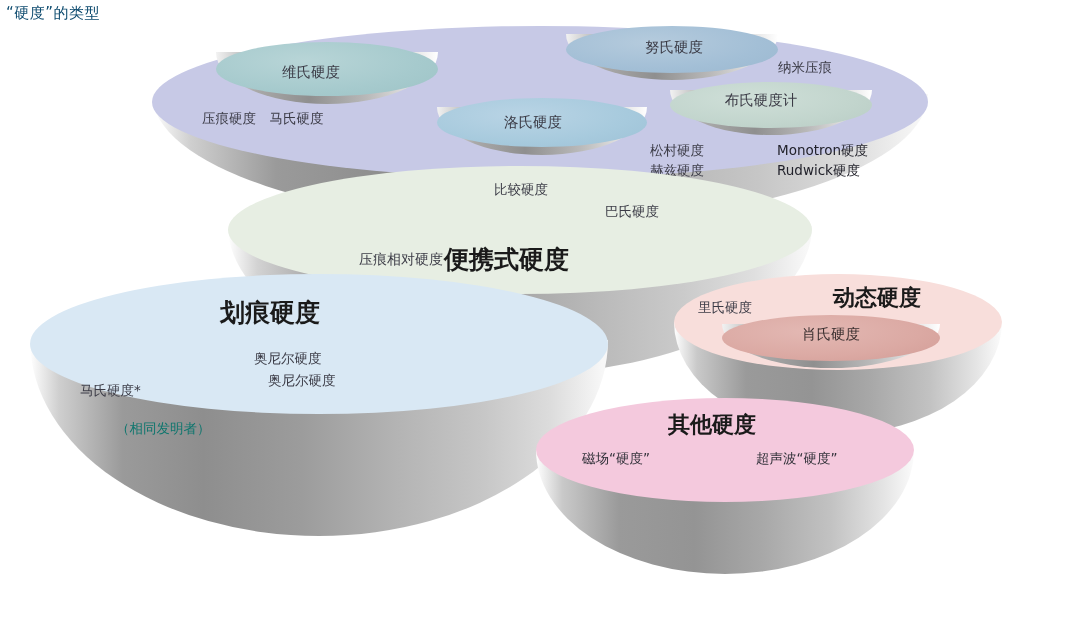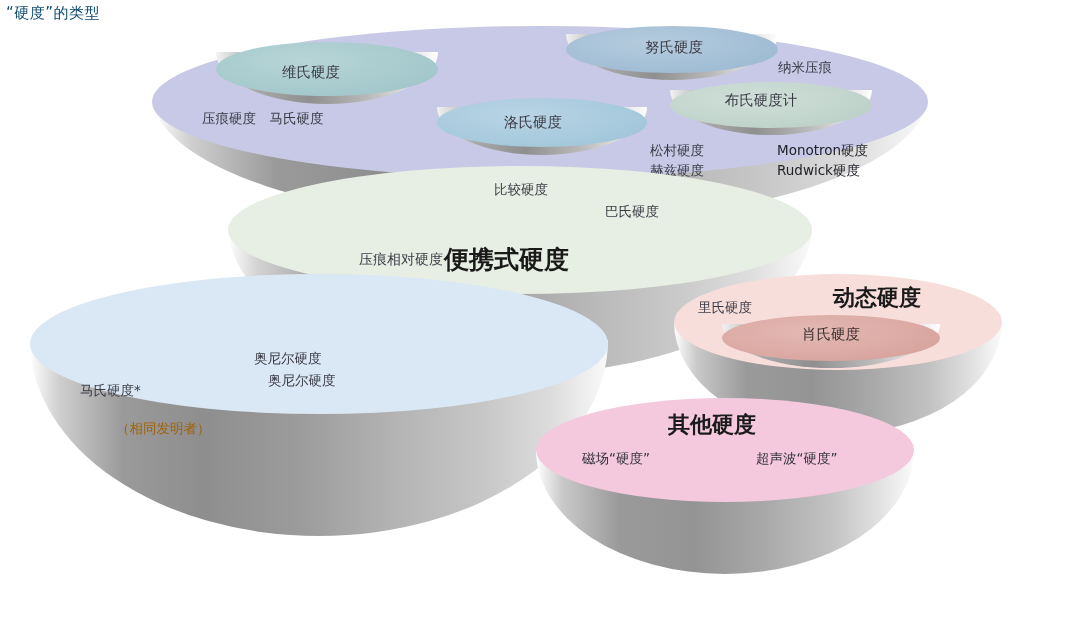--- a/index.html
+++ b/index.html
@@ -125,24 +125,25 @@
   <div class="lbl" style="left:605px;top:203px;font-size:13.5px;">巴氏硬度</div>
   <div class="lbl" style="left:358px;top:284px;font-size:13.5px;">便携式硬度</div>
   <div class="lbl" style="left:403px;top:308px;font-size:13.5px;">铅笔硬度</div>
   <div class="lbl" style="left:447px;top:332px;font-size:13.5px;">莫氏硬度</div>
 
   <div class="cyl" style="left:30px;top:274px;width:578px;height:330px;">
     <div class="side bodygrad" style="top:66px;height:196px;"></div>
     <div class="top" style="height:140px;background:#d9e8f4;"></div>
   </div>
 
+  <div class="lbl" style="left:220px;top:296px;font-size:25px;font-weight:bold;color:#1a1a1a;">划痕硬度</div>
   <div class="lbl" style="left:254px;top:350px;font-size:13.5px;">奥尼尔硬度</div>
   <div class="lbl" style="left:268px;top:372px;font-size:13.5px;">奥尼尔硬度</div>
   <div class="lbl" style="left:80px;top:382px;font-size:13.5px;">马氏硬度*</div>
-  <div class="lbl" style="left:116px;top:420px;font-size:13.5px;color:#a16207;">（相同发明者）</div>
+  <div class="lbl" style="left:116px;top:420px;font-size:13.5px;color:#0f766e;">（相同发明者）</div>
 
   <div class="cyl" style="left:674px;top:274px;width:328px;height:200px;">
     <div class="side bodygrad-sm" style="top:48px;height:112px;"></div>
     <div class="top" style="height:96px;background:#f8dedb;"></div>
   </div>
 
   <div class="lbl" style="left:833px;top:283px;font-size:22px;font-weight:bold;color:#1a1a1a;">动态硬度</div>
   <div class="lbl" style="left:698px;top:299px;font-size:13.5px;">里氏硬度</div>
 
   <div class="disc" style="left:722px;top:315px;width:218px;height:58px;">

